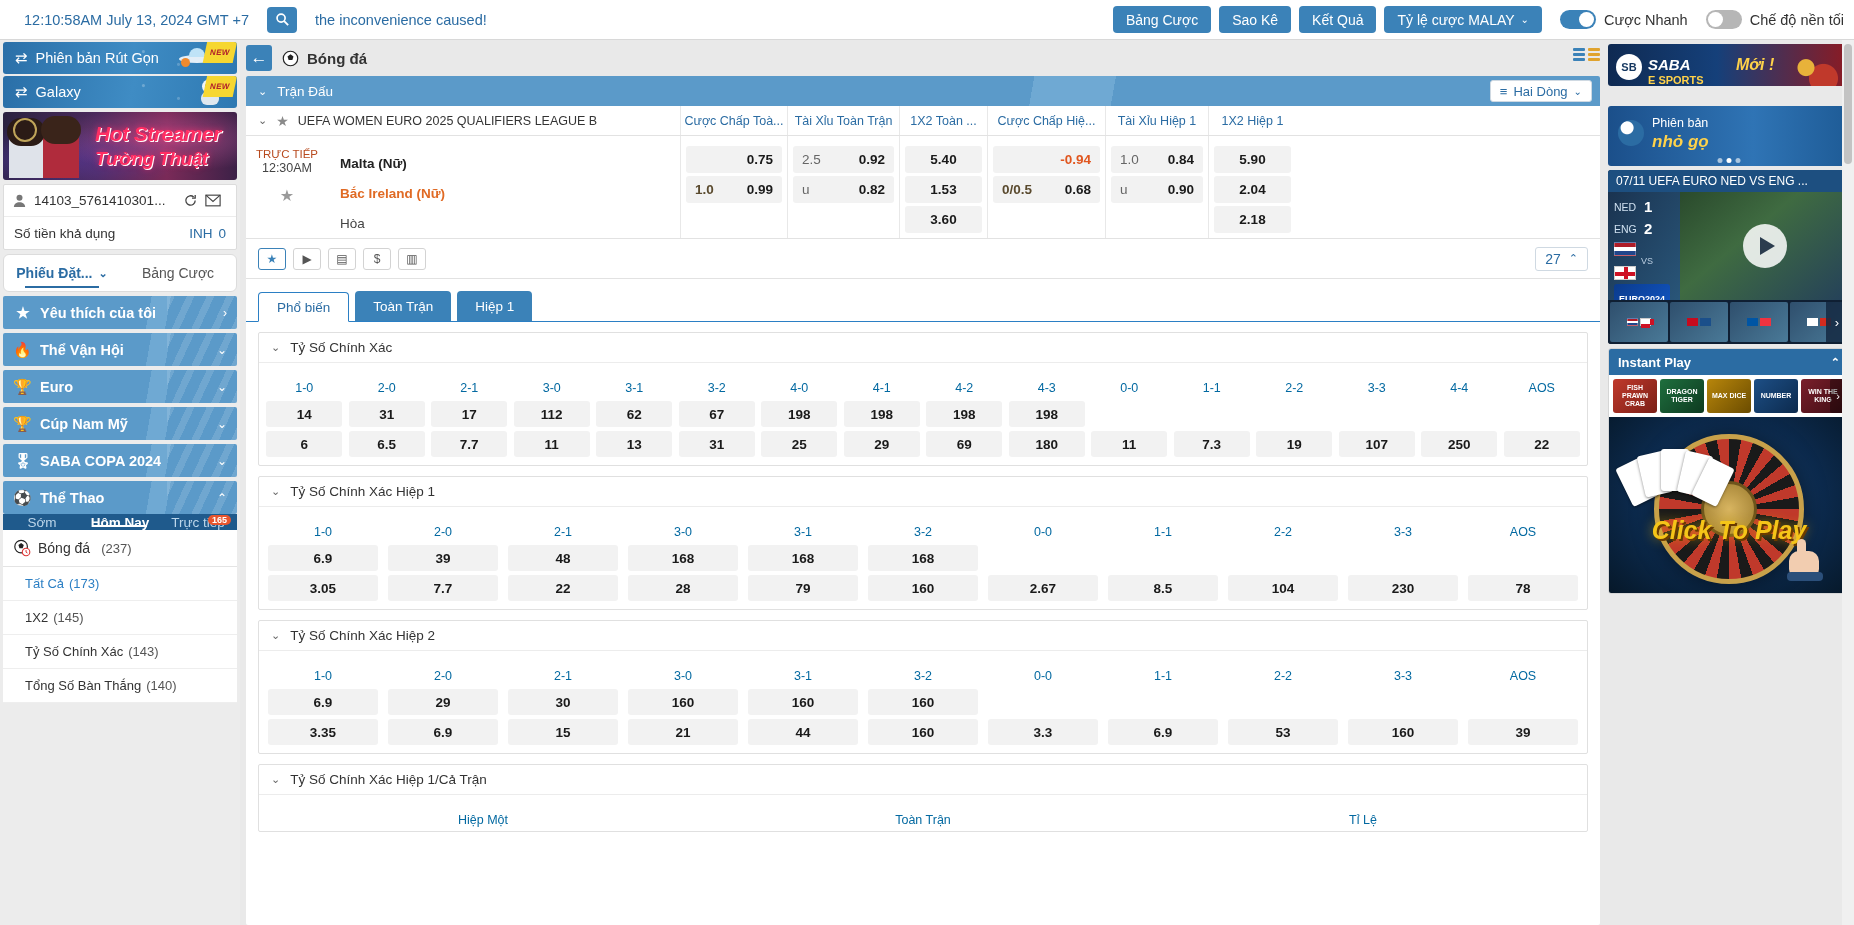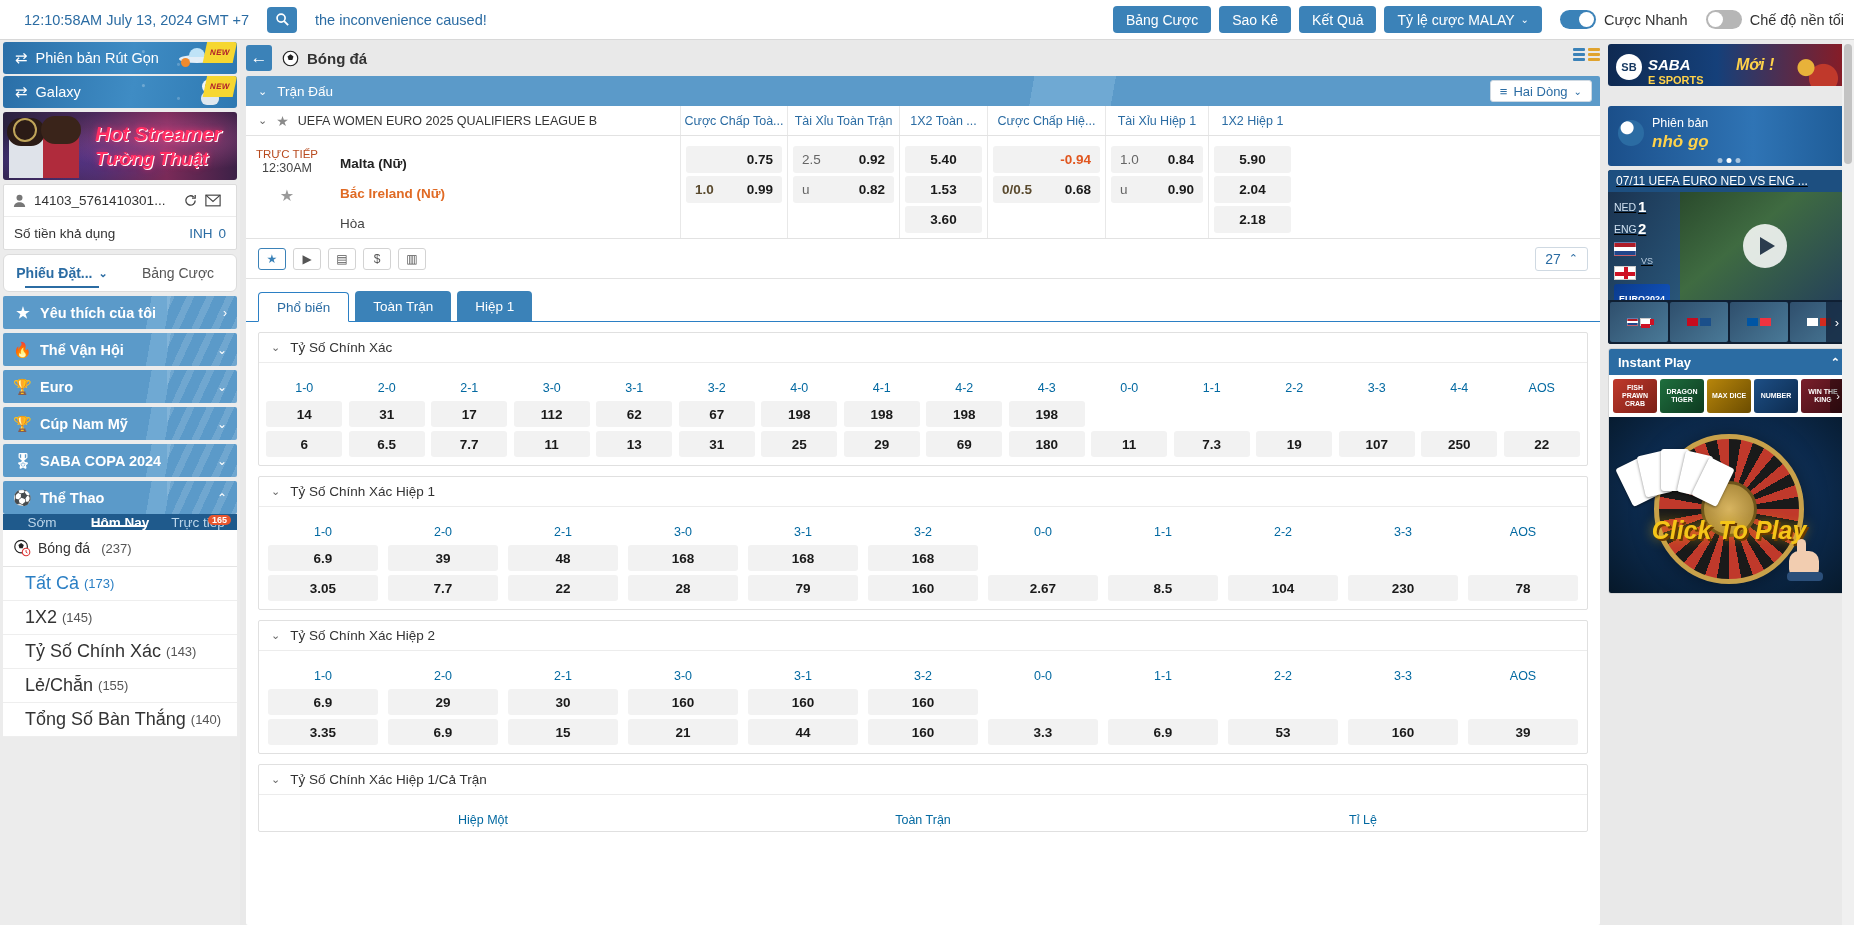--- a/index.html
+++ b/index.html
@@ -122,21 +122,21 @@
   .sp-tab.active { color:#fff; font-weight:bold; }
   .sp-tab.active::after { content:''; position:absolute; bottom:3px; left:16%; right:16%; height:2.5px; background:#fff; }
   .sp-tab .badge { position:absolute; top:1px; right:6px; background:#e8552e; color:#fff; font-size:9px; border-radius:8px; padding:0 4px; font-weight:bold; }
 
   .sport-row { background:#fff; margin:0 3px; height:37px; display:flex; align-items:center; padding:0 10px; gap:7px; border-bottom:1px solid #e4e4e4; cursor:pointer; }
   .sport-row .bico { width:18px; height:18px; }
   .sport-row .nm { font-size:14px; color:#333; }
   .sport-row .ct { font-size:13px; color:#555; margin-left:4px; }
 
   .mkt-row { background:#fff; margin:0 3px; height:34px; display:flex; align-items:center; padding:0 10px 0 22px; border-bottom:1px solid #eee; cursor:pointer; }
-  .mkt-row .nm { font-size:18px; color:#333; }
+  .mkt-row .nm { font-size:13px; color:#333; }
   .mkt-row.sel .nm { color:#2b7fc4; }
   .mkt-row .ct { font-size:13px; color:#555; margin-left:5px; }
   .mkt-row.sel .ct { color:#2b7fc4; }
 
   
   .center { flex:1; overflow:hidden; display:flex; flex-direction:column; background:#e9e9e9; padding: 0 6px; }
   .ch-bar { height:36px; display:flex; align-items:center; gap:10px; flex:none; }
   .back-btn { width:26px; height:26px; background:#3b82b8; border-radius:3px; display:flex; align-items:center; justify-content:center; cursor:pointer; color:#fff; font-size:17px; }
   .ch-title { display:flex; align-items:center; gap:8px; font-size:15px; font-weight:bold; color:#333; }
   .ch-right { margin-left:auto; display:flex; gap:3px; align-items:center; }
@@ -209,25 +209,25 @@
   .nho-go { height:60px; border-radius:3px; position:relative; overflow:hidden; cursor:pointer;
     background: linear-gradient(90deg,#1b4f8a 0%, #2f74b5 60%, #1e5b96 100%); margin-bottom:4px; }
   .nho-go .t1 { position:absolute; left:44px; top:10px; color:#fff; font-size:12.5px; }
   .nho-go .t2 { position:absolute; left:44px; top:26px; color:#ffd24a; font-size:17px; font-weight:bold; font-style:italic; }
   .nho-go .ball { position:absolute; left:10px; top:14px; width:26px; height:26px; border-radius:50%;
     background: radial-gradient(circle at 35% 30%, #fff 0 6px, #2b6ca3 7px 13px); }
   .nho-go .dots2 { position:absolute; bottom:3px; left:50%; transform:translateX(-50%); display:flex; gap:4px; }
   .nho-go .dots2 i { width:5px; height:5px; border-radius:50%; background:rgba(255,255,255,.6); }
   .nho-go .dots2 i.on { background:#fff; }
 
-  .vid-card { border-radius:3px; overflow:hidden; background:#13243a; margin-bottom:4px;text-decoration:underline; }
+  .vid-card { border-radius:3px; overflow:hidden; background:#13243a; margin-bottom:4px; }
   .vid-head { height:22px; background:#1d4f80; color:#fff; font-size:12px; display:flex; align-items:center; padding:0 8px; white-space:nowrap; overflow:hidden; }
   .vid-body { height:108px; position:relative; background: linear-gradient(120deg,#1a3350 0%, #2b5a7e 50%, #1e3e5e 100%); display:flex; }
   .vid-scores { width:72px; padding:6px 0 0 6px; }
-  .vs-row { display:flex; align-items:center; margin-bottom:5px; }
+  .vs-row { display:flex; align-items:center; gap:6px; margin-bottom:5px; }
   .vs-name { font-size:10.5px; color:#cfe0f0; width:24px; }
   .vs-num { font-size:15px; color:#fff; font-weight:bold; }
   .flag-nl { width:22px; height:14px; background: linear-gradient(180deg,#ae1c28 0 33%, #fff 33% 66%, #21468b 66%); border:1px solid rgba(255,255,255,.3); }
   .flag-en { width:22px; height:14px; background:#fff; position:relative; border:1px solid rgba(0,0,0,.2); }
   .flag-en::before { content:''; position:absolute; left:9px; top:0; bottom:0; width:4px; background:#ce1124; }
   .flag-en::after { content:''; position:absolute; top:5px; left:0; right:0; height:4px; background:#ce1124; }
   .vs-lbl { font-size:9px; color:#b9cde0; text-align:center; }
   .euro-logo { margin-top:4px; width:56px; height:30px; background:linear-gradient(135deg,#0b3b8c,#1156c4); border-radius:3px; display:flex; align-items:center; justify-content:center; color:#fff; font-size:9px; font-weight:bold; }
   .vid-main { flex:1; position:relative; background: linear-gradient(140deg,#2a4a2c 0%, #3f6b41 40%, #24405a 100%); }
   .play-btn { position:absolute; left:50%; top:50%; transform:translate(-50%,-50%); width:44px; height:44px; border-radius:50%; background:rgba(255,255,255,.85); display:flex; align-items:center; justify-content:center; cursor:pointer; }
@@ -458,24 +458,20 @@
       </div>
       <div class="mkt-row">
         <span class="nm">1X2</span>
         <span class="ct">(145)</span>
       </div>
       <div class="mkt-row">
         <span class="nm">Tỷ Số Chính Xác</span>
         <span class="ct">(143)</span>
       </div>
       <div class="mkt-row">
-        <span class="nm">Lẻ/Chẵn</span>
-        <span class="ct">(155)</span>
-      </div>
-      <div class="mkt-row">
         <span class="nm">Tổng Số Bàn Thắng</span>
         <span class="ct">(140)</span>
       </div>
     </div>
 
     <div class="center">
 
       <div class="ch-bar">
         <div class="back-btn">←</div>
         <div class="ch-title">

